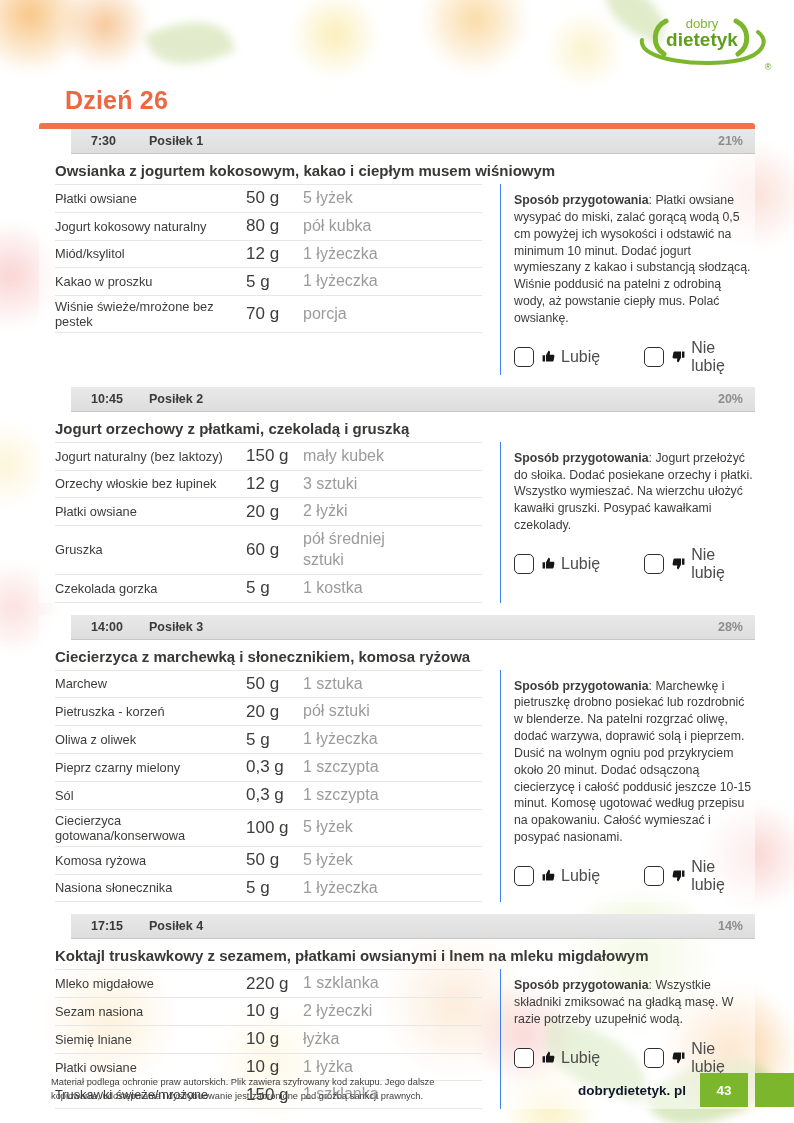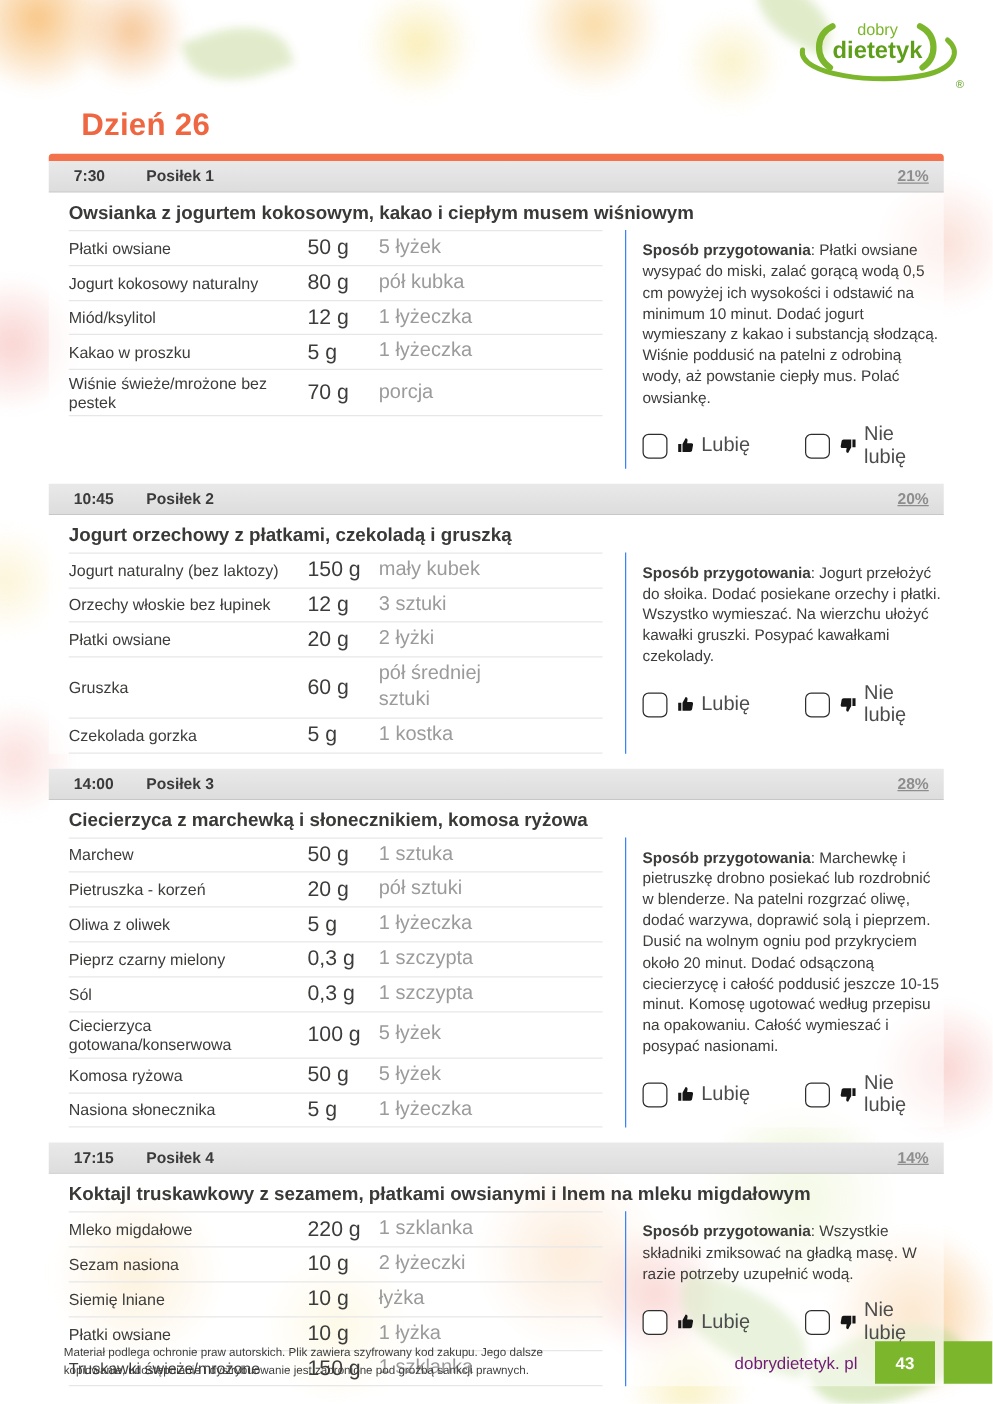--- a/index.html
+++ b/index.html
@@ -15,24 +15,24 @@
   
   .page { position:absolute; inset:0; z-index:1; }
   .logo-wrap { position:absolute; top:8px; right:14px; width:156px; height:68px; }
   .content { position:relative; padding:86px 39px 0 39px; }
   h1.day-title { margin:0 0 8px 26px; font-size:25px; font-weight:bold; color:#ee6742; letter-spacing:.2px; }
   .orange-rule { height:6px; background:#f3714b; border-radius:3px 3px 0 0; }
   .meal { margin-bottom:12px; background:rgba(255,255,255,.55); }
   .meal-bar {
     display:flex; align-items:center; height:24px;
     background:linear-gradient(#e9e9e9,#ddddDD); border-bottom:1px solid #c7c7c7;
-    padding:0 12px 0 20px; font-size:12.5px; font-weight:bold; color:#3a3a3a;
+    padding:0 12px 0 20px; font-size:12.5px; font-weight:bold; color:#3a3a3a;margin-left:32px;
   }
   .meal-time { width:58px; }
-  .meal-pct { margin-left:auto; color:#8d8d8d;text-decoration:underline; }
+  .meal-pct { margin-left:auto; color:#8d8d8d; }
   .meal-title { font-size:15px; font-weight:bold; color:#393938; margin:8px 0 5px 16px; }
   .meal-cols { display:flex; align-items:stretch; }
   .col-left { width:461px; box-sizing:border-box; padding:0 18px 0 16px; }
   .col-right { flex:1; border-left:1px solid #3b82f6; padding:2px 2px 0 13px; }
   .ing-table { border-top:1px solid #e7e7e7; }
   .ing-row {
     display:grid; grid-template-columns:191px 57px 1fr; align-items:center;
     border-bottom:1px solid #e7e7e7; padding:3px 0; min-height:15px;
   }
   .ing-name { font-size:12.8px; line-height:1.18; padding-right:8px; }
@@ -43,21 +43,21 @@
   .like-row { display:flex; align-items:center; margin-top:12px; font-size:16px; color:#4c4c4c; }
   .checkbox {
     width:20px; height:20px; box-sizing:border-box; border:1.6px solid #2e2e2e;
     border-radius:5px; background:#fff; flex:0 0 auto; cursor:pointer;
   }
   .thumb { width:15px; height:15px; margin:0 5px 0 7px; fill:#161616; flex:0 0 auto; }
   .cb-gap { margin-left:44px; }
   
   .footer { position:absolute; left:51px; right:0; bottom:16px; display:flex; align-items:center; z-index:1; }
   .foot-text { width:405px; font-size:9.3px; line-height:1.5; color:#3e3e3d; }
-  .foot-site { margin-left:auto; margin-right:14px; font-weight:normal; font-size:13.5px; color:#701a75; }
+  .foot-site { margin-left:auto; margin-right:14px; font-weight:bold; font-size:13.5px; color:#0f172a; }
   .page-box {
     width:48px; height:34px; background:#7cb62c; color:#fff; font-weight:bold;
     font-size:13.5px; display:flex; align-items:center; justify-content:center;
   }
   .edge-box { width:39px; height:34px; background:#7cb62c; margin-left:7px; }
 </style>
 </head>
 <body>
 
 <div class="decor blob" style="left:-30px;top:-45px;width:120px;height:120px;background:radial-gradient(circle,#f6b25c 0%,rgba(246,178,92,0) 70%);opacity:.75;"></div>

